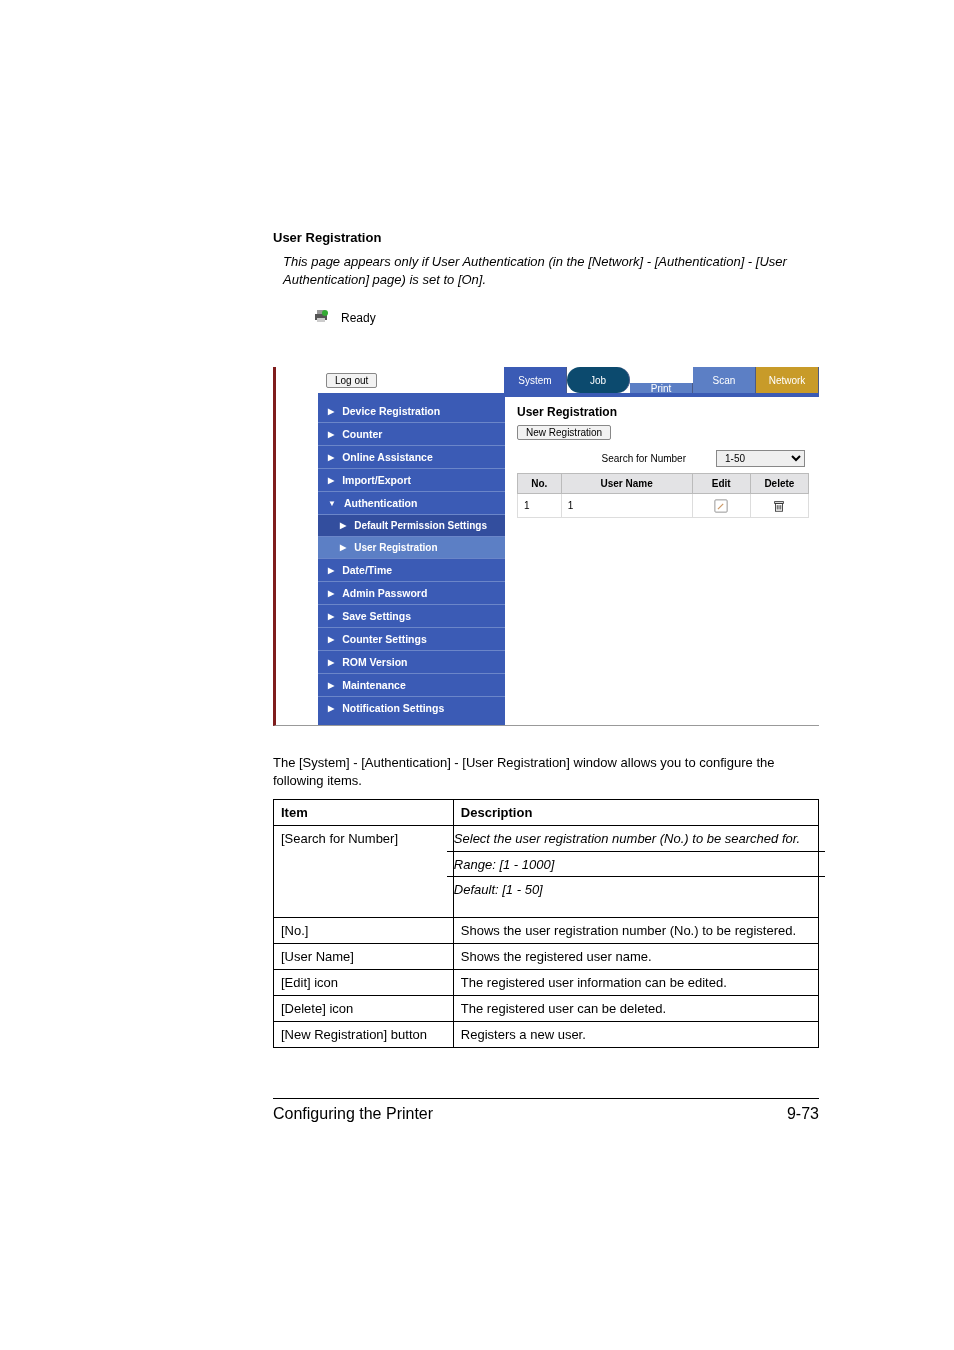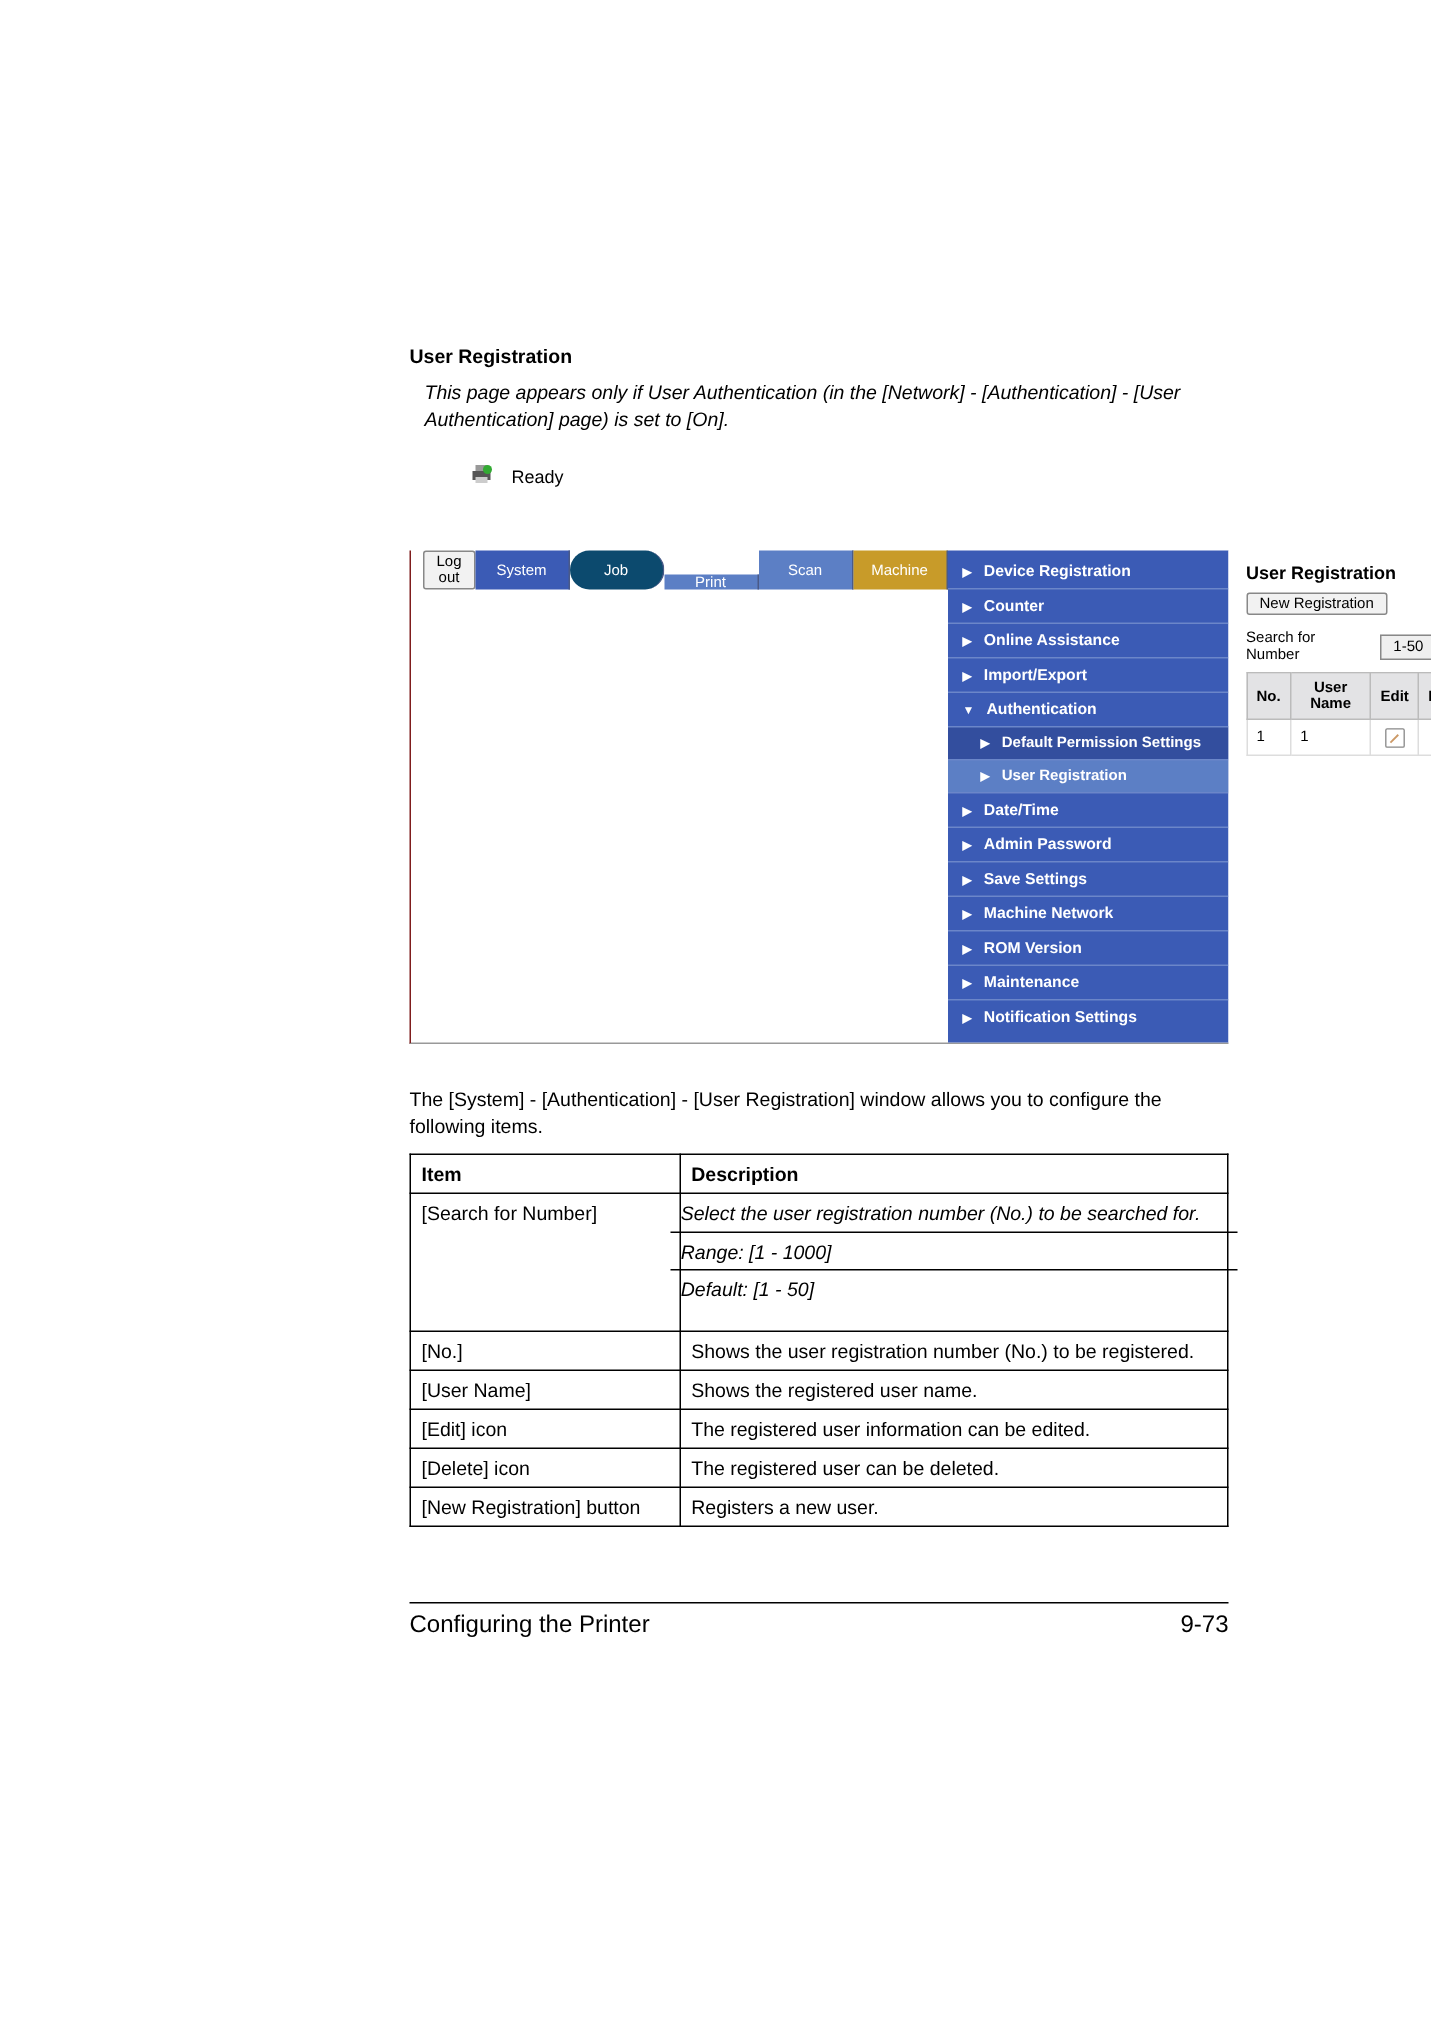--- a/index.html
+++ b/index.html
@@ -31,25 +31,26 @@
   .status-row {
     display: flex;
     align-items: center;
     gap: 12px;
     padding-left: 40px;
     margin-bottom: 40px;
     font-size: 12px;
   }
   .status-row svg { width: 16px; height: 16px; }
   .screenshot {
-    border-left: 1px solid #7f1d1d;
+    border-left: 3px solid #7f1d1d;
     border-bottom: 1px solid #999;
     margin-bottom: 28px;
     display: flex;
-    flex-direction: row;
+    flex-direction: column;
+    padding-left: 42px;
   }
   .top-row {
     display: flex;
     align-items: center;
     justify-content: space-between;
     height: 26px;
   }
   .logout-cell { padding-left: 8px; }
   .logout-btn {
     font-size: 10px;
@@ -220,37 +221,37 @@
 <div class="screenshot">
   <div class="top-row">
     <div class="logout-cell">
       <button class="logout-btn">Log out</button>
     </div>
     <div class="tabs">
       <div class="tab tab-system">System</div>
       <div class="tab tab-job">Job</div>
       <div class="tab tab-print">Print</div>
       <div class="tab tab-scan">Scan</div>
-      <div class="tab tab-network">Machine</div>
+      <div class="tab tab-network">Network</div>
     </div>
   </div>
   <div class="accent-bar"></div>
   <div class="body-row">
     <div class="sidebar">
       <div class="side-item marker-right">Device Registration</div>
       <div class="side-item marker-right">Counter</div>
       <div class="side-item marker-right">Online Assistance</div>
       <div class="side-item marker-right">Import/Export</div>
       <div class="side-item marker-down">Authentication</div>
       <div class="side-sub marker-right">Default Permission Settings</div>
       <div class="side-sub active marker-right">User Registration</div>
       <div class="side-item marker-right">Date/Time</div>
       <div class="side-item marker-right">Admin Password</div>
       <div class="side-item marker-right">Save Settings</div>
-      <div class="side-item marker-right">Machine Network</div>
+      <div class="side-item marker-right">Counter Settings</div>
       <div class="side-item marker-right">ROM Version</div>
       <div class="side-item marker-right">Maintenance</div>
       <div class="side-item marker-right">Notification Settings</div>
     </div>
     <div class="content">
       <div class="content-title">User Registration</div>
       <button class="newreg-btn">New Registration</button>
       <div class="search-row">
         <span>Search for Number</span>
         <select class="search-select">

